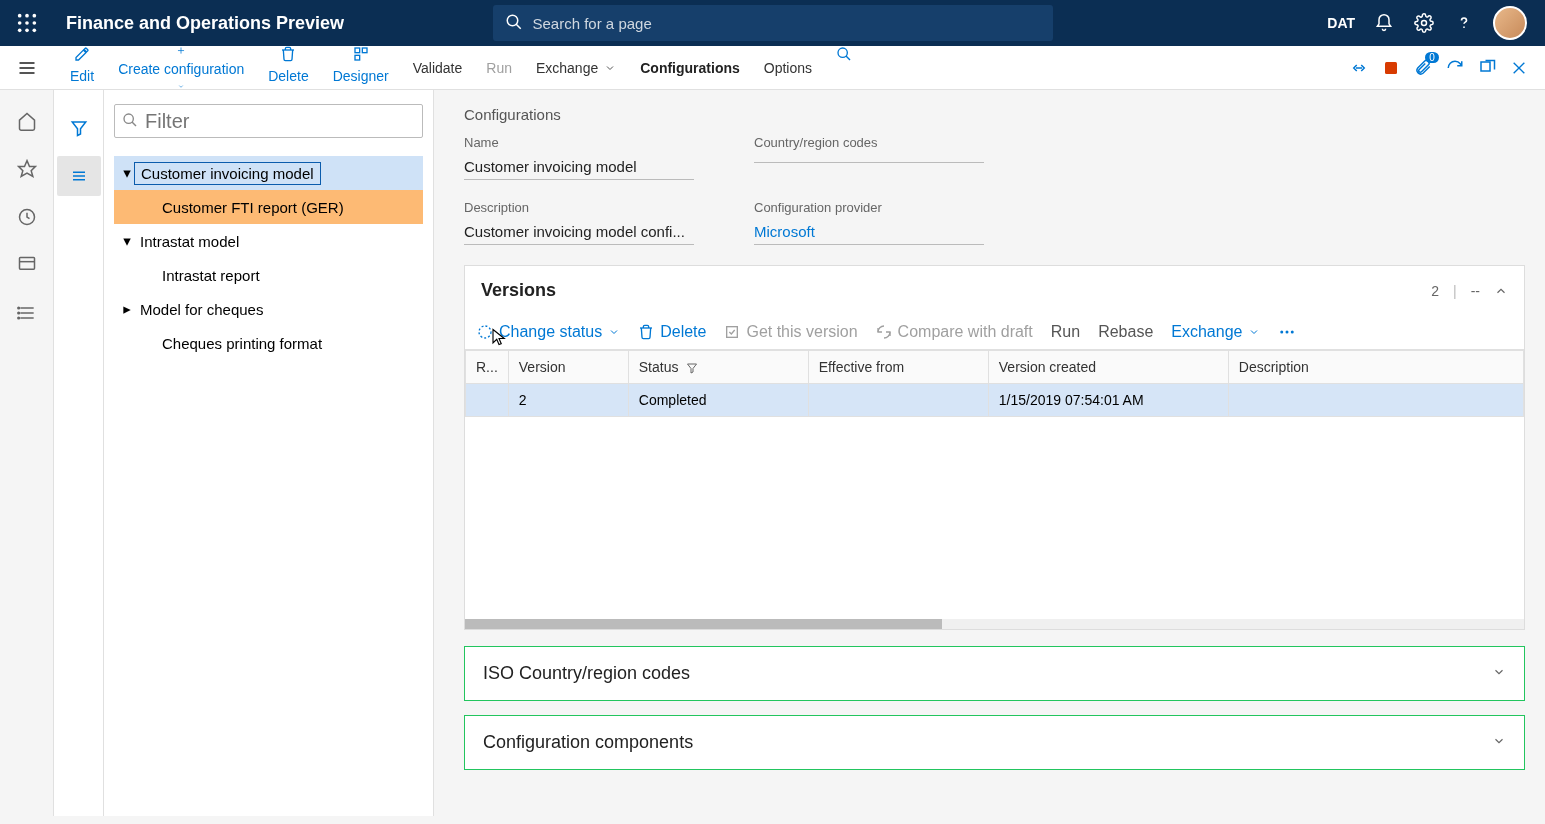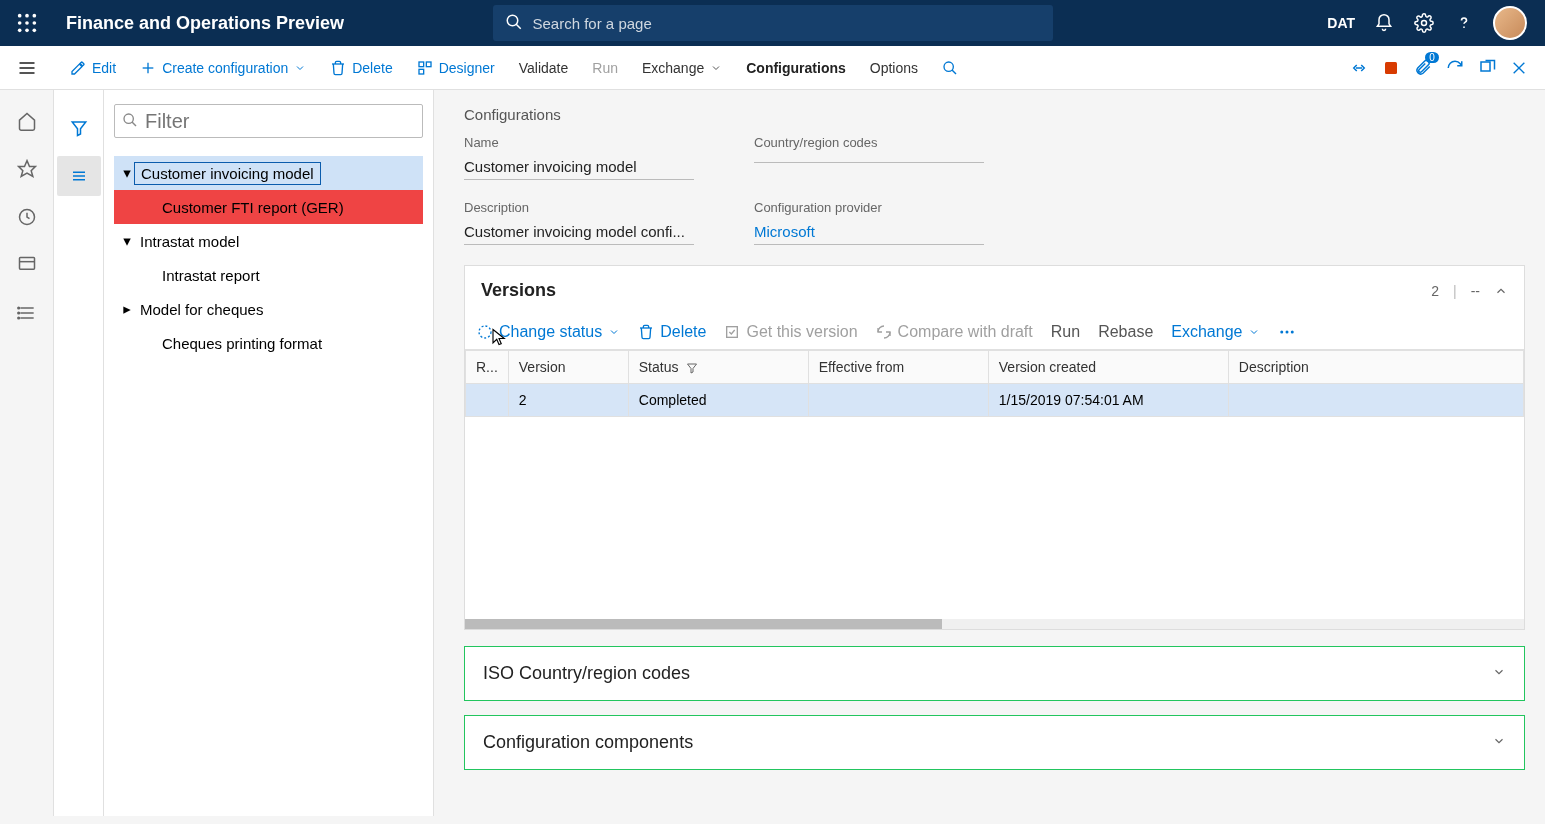--- a/index.html
+++ b/index.html
@@ -16,21 +16,21 @@
 .search-icon-wrap { position: absolute; left: 12px; top: 8px; color: #fff; }
 .header-right { margin-left: auto; display: flex; align-items: center; gap: 18px; padding-right: 18px; }
 .header-icon { width: 22px; height: 22px; display: flex; align-items: center; justify-content: center; cursor: pointer; }
 .avatar { width: 34px; height: 34px; border-radius: 50%; background: linear-gradient(135deg, #e8b88a, #c78a5a); border: 2px solid #fff; }
 .company-label { font-size: 14px; font-weight: 600; }
 
 
 .action-bar { height: 44px; background: #fff; border-bottom: 1px solid #e0e0e0; display: flex; align-items: center; padding: 0 8px 0 58px; font-size: 14px; position: relative; }
 .action-bar .left-toggle { position: absolute; left: 0; width: 54px; height: 44px; display: flex; align-items: center; justify-content: center; cursor: pointer; }
 .action-item { display: flex; align-items: center; gap: 6px; padding: 0 12px; height: 44px; cursor: pointer; color: #333; }
-.action-item.blue { color: #0078d4; }
+.action-item.blue { color: #0078d4; flex-direction: column; }
 .action-item.disabled { color: #a0a0a0; cursor: default; }
 .action-item.bold { font-weight: 600; color: #222; }
 .action-bar-right { margin-left: auto; display: flex; align-items: center; gap: 12px; padding-right: 8px; }
 .rb-icon { width: 20px; height: 20px; display: flex; align-items: center; justify-content: center; cursor: pointer; color: #0078d4; }
 .badge-wrap { position: relative; }
 .badge { position: absolute; top: -6px; right: -6px; background: #0078d4; color: #fff; font-size: 10px; border-radius: 8px; padding: 0 4px; min-width: 14px; text-align: center; }
 
 
 .main { display: flex; height: calc(824px - 54px - 44px); }
 
@@ -46,21 +46,21 @@
 
 
 .tree-panel { width: 330px; background: #fff; border-right: 1px solid #e0e0e0; padding: 14px 10px; }
 .filter-box { width: 100%; height: 34px; border: 1px solid #bbb; border-radius: 2px; padding-left: 30px; font-size: 20px; margin-bottom: 10px; }
 .filter-wrap { position: relative; margin-bottom: 8px; }
 .filter-wrap .search-icon-sm { position: absolute; left: 8px; top: 8px; color: #888; }
 .tree-item { display: flex; align-items: center; height: 34px; font-size: 15px; cursor: pointer; padding-left: 6px; }
 .tree-item .caret { width: 14px; display: inline-flex; justify-content: center; }
 .tree-item.selected { background: #cfe2f7; }
 .tree-item.selected .label { border: 1px solid #0b5cad; padding: 2px 6px; background: #fff0; }
-.tree-item.hover-row { background: #ef4444; }
+.tree-item.hover-row { background: #fdba74; }
 .tree-item.child { padding-left: 42px; }
 .tree-item .label { padding: 2px 6px; }
 
 
 .detail { flex: 1; padding: 16px 20px 16px 30px; overflow-y: auto; }
 .detail-title { font-size: 15px; color: #555; margin-bottom: 12px; }
 .field-row { display: flex; gap: 60px; margin-bottom: 20px; }
 .field { display: flex; flex-direction: column; }
 .field-label { font-size: 13px; color: #666; margin-bottom: 4px; }
 .field-value { font-size: 15px; color: #222; border-bottom: 1px solid #bbb; padding: 4px 0; min-width: 230px; }

